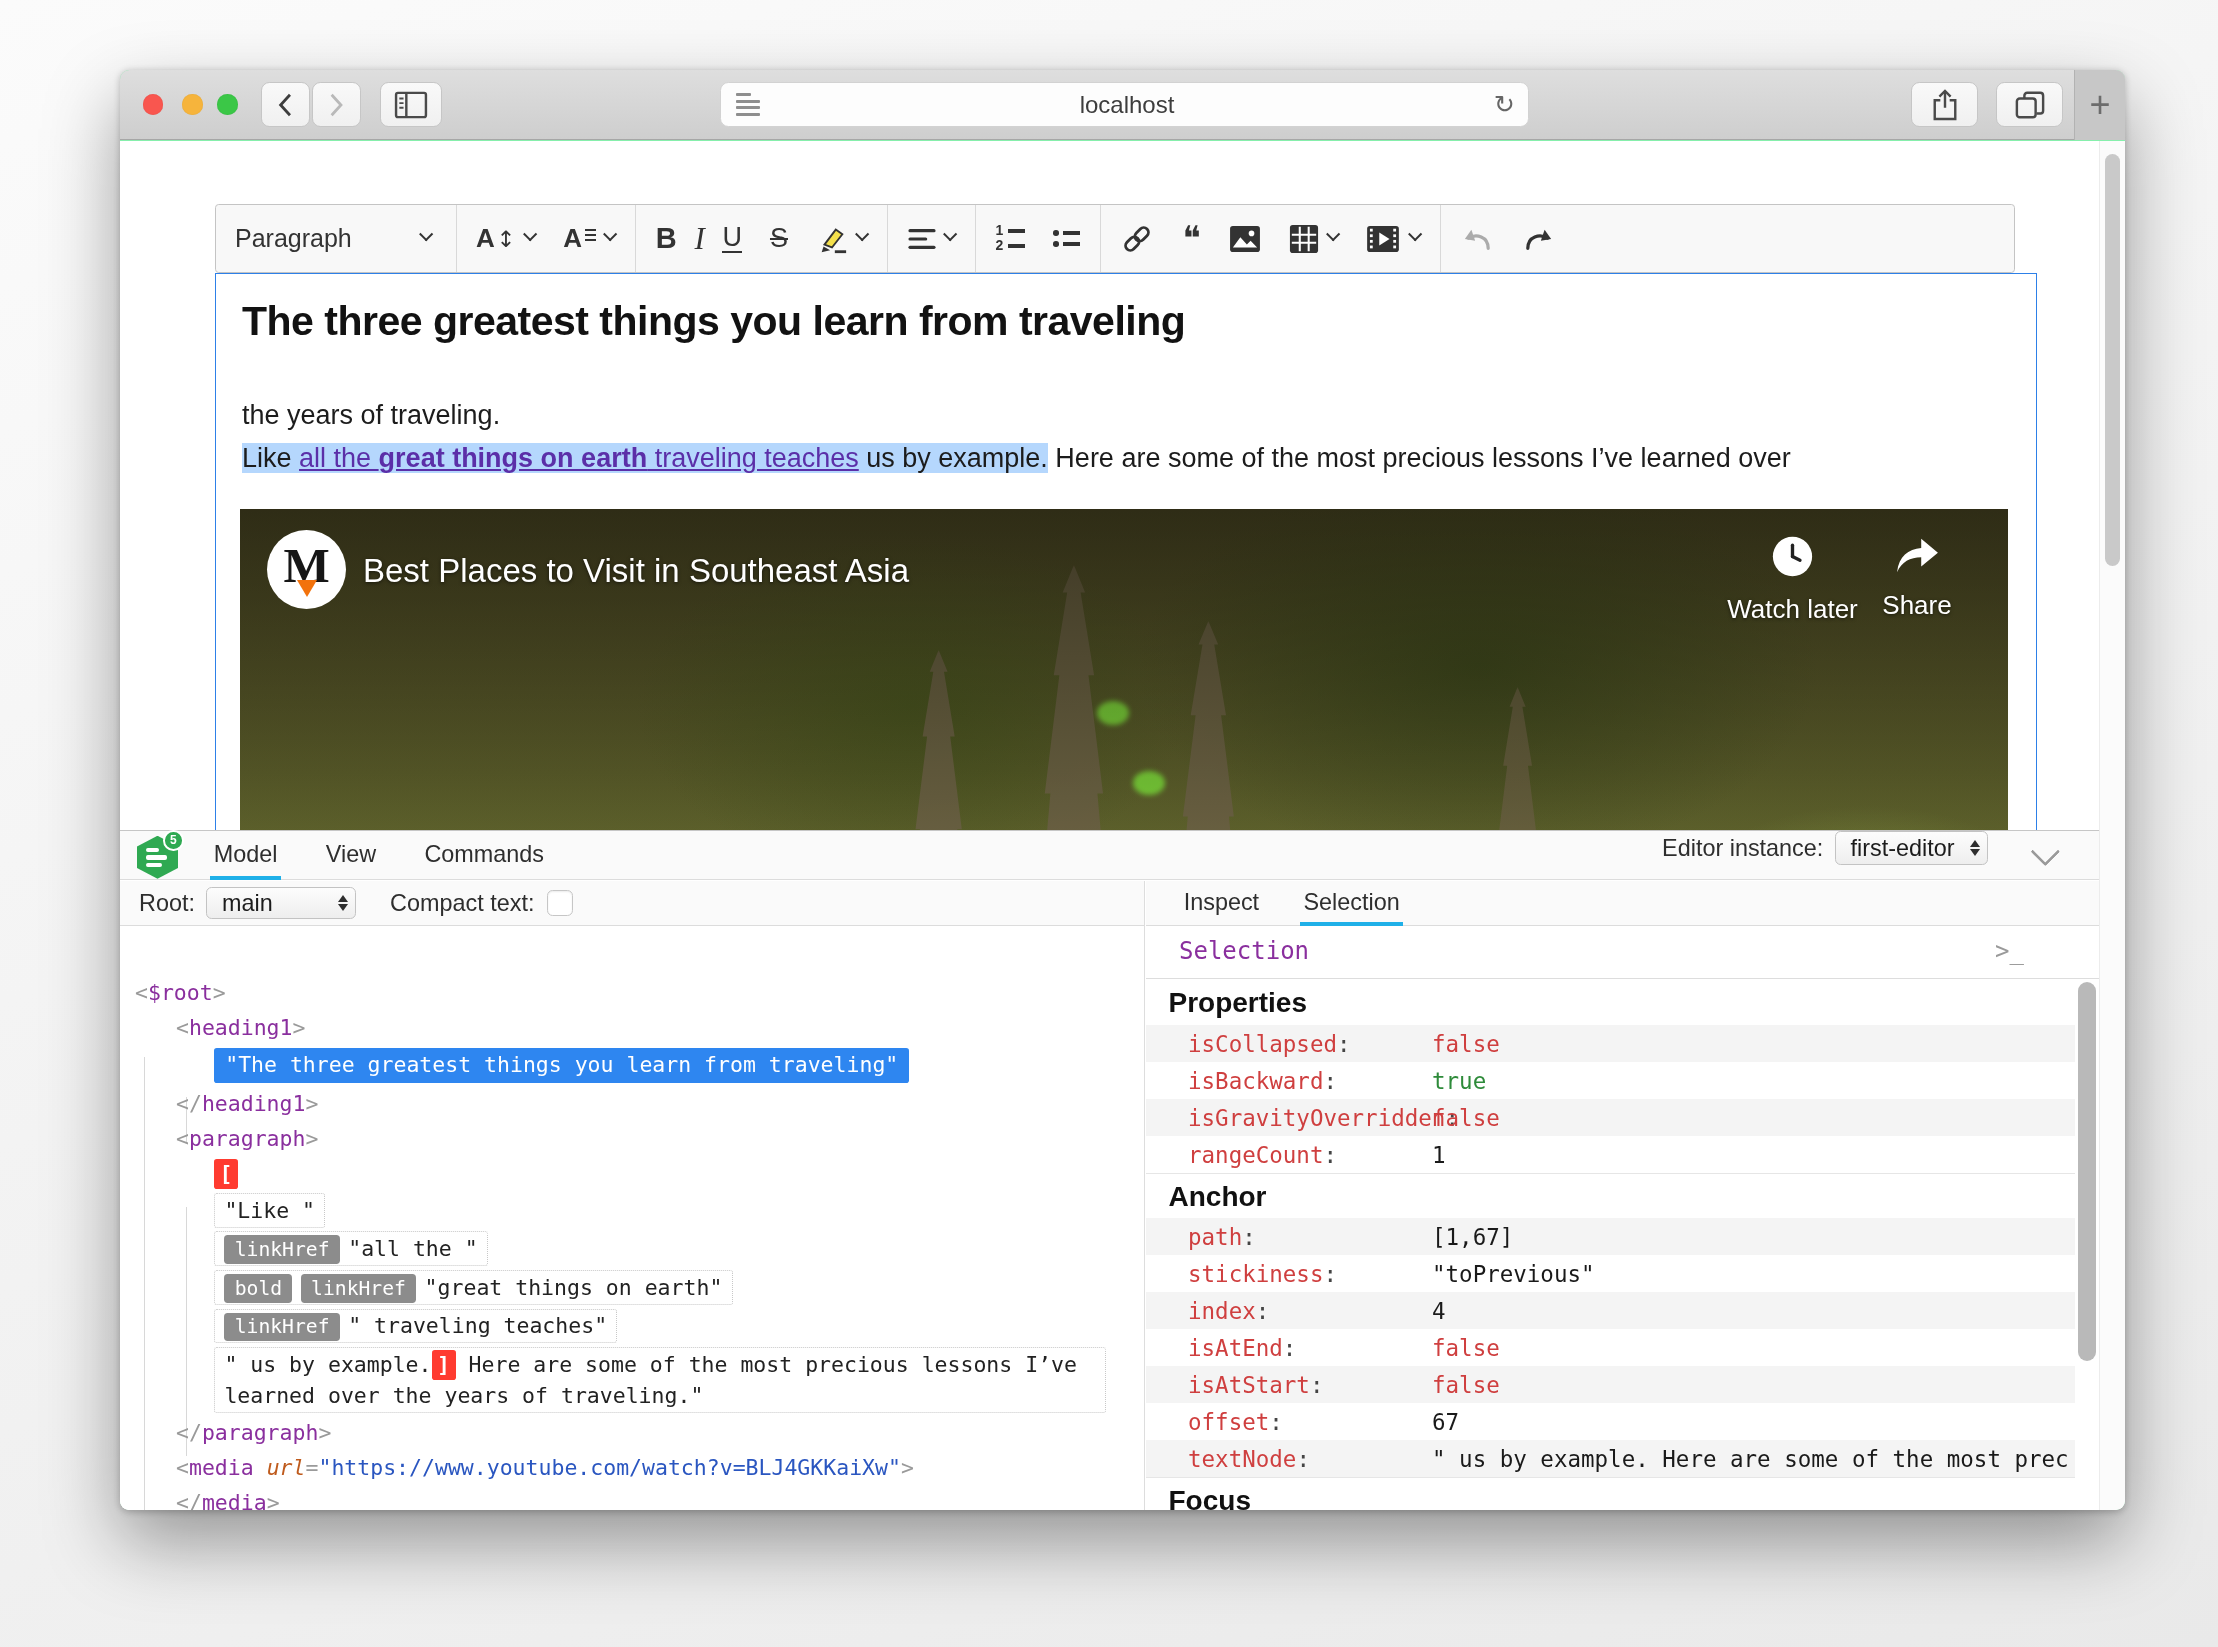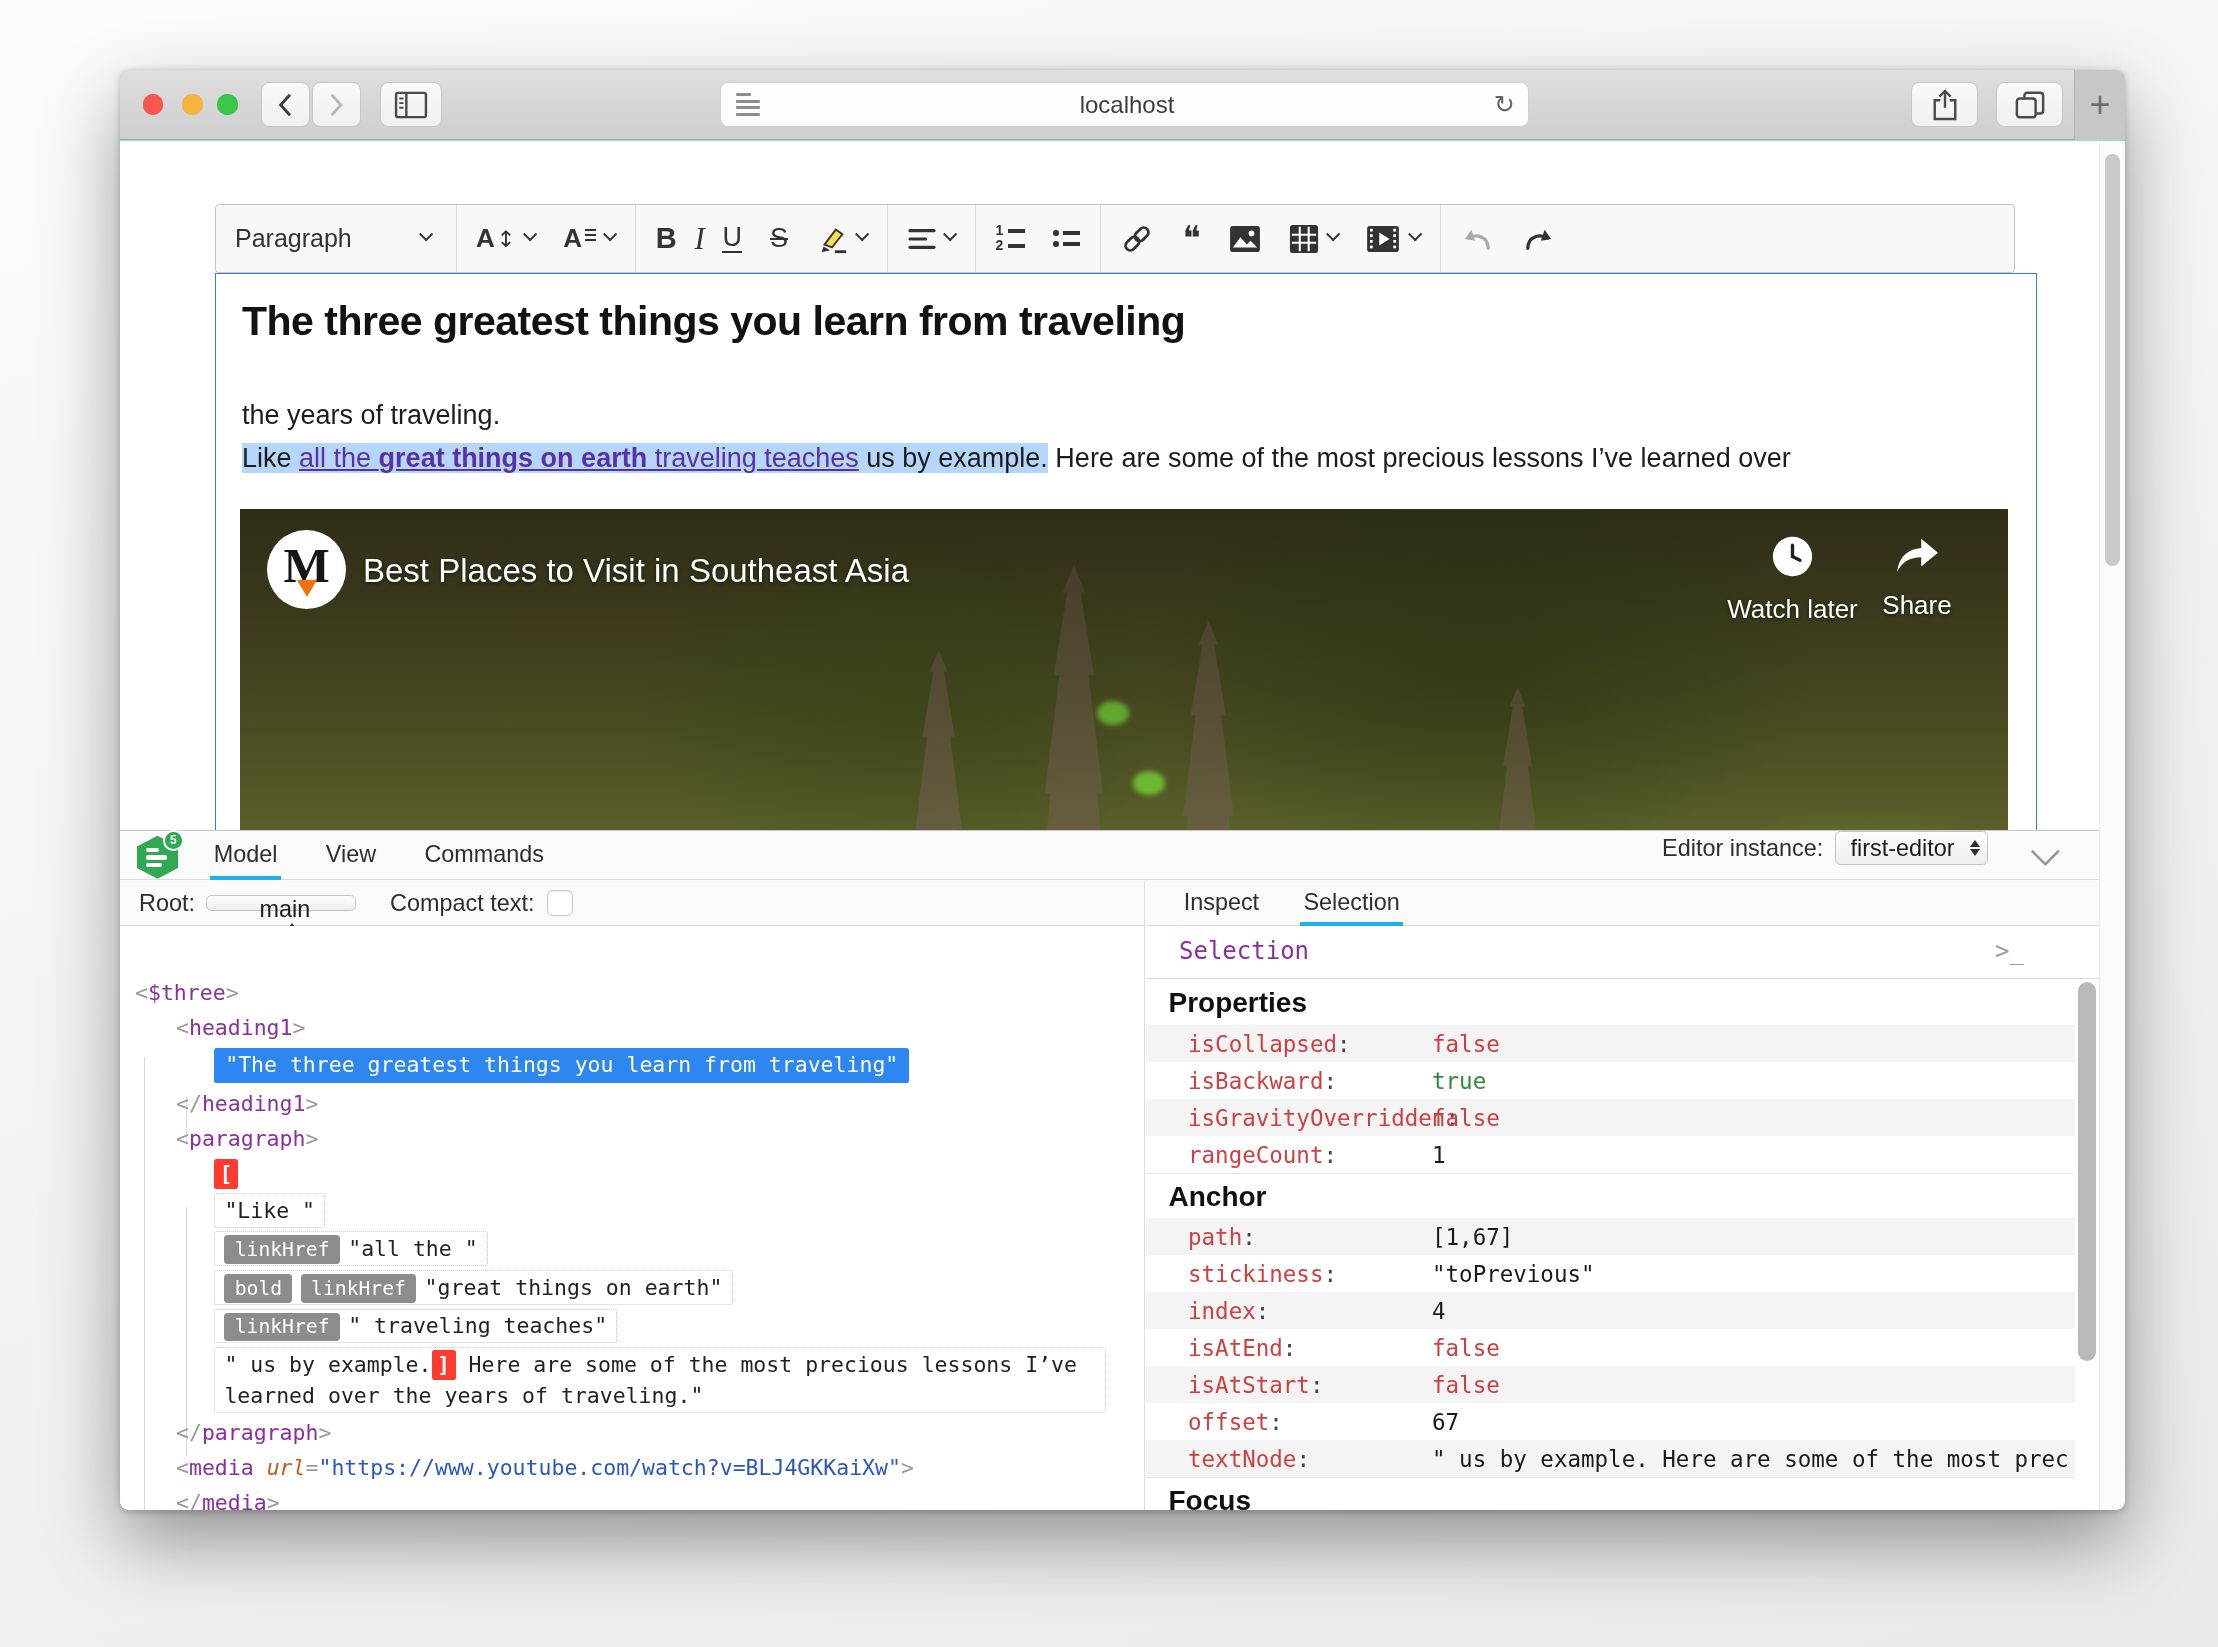--- a/index.html
+++ b/index.html
@@ -126,21 +126,21 @@
     transform:rotate(45deg);margin-top:-9.4px;border-radius:1.9px;}
   .mac-select{display:inline-flex;align-items:center;height:34px;border:0.9px solid #c3c3c3;border-radius:5.6px;
     background:linear-gradient(#fdfdfd,#eee);padding:0 7.5px 0 15px;margin-left:11.2px;font-size:23.4px;color:#1c1c1c;}
   .sel-arrows{display:flex;flex-direction:column;gap:2.8px;margin-left:15px;}
   .sel-arrows i{width:0;height:0;border-left:5.6px solid transparent;border-right:5.6px solid transparent;display:block;}
   .sel-arrows i.up{border-bottom:7.5px solid #2e2e2e;}
   .sel-arrows i.dn{border-top:7.5px solid #2e2e2e;}
   .irow2{position:absolute;left:0;top:50px;right:0;height:45px;}
   .irow2-left{position:absolute;left:0;top:0;width:1025px;height:45px;background:#fafafa;
     border-bottom:0.9px solid #dcdcdc;border-right:0.9px solid #ddd;display:flex;align-items:center;font-size:23.4px;color:#2e2e2e;}
-  .irow2-left .mac-select{height:16px;flex-direction:column;}
+  .irow2-left .mac-select{height:32px;}
   .irow2-right{position:absolute;left:1026px;top:0;right:0;height:45px;background:#fafafa;border-bottom:0.9px solid #dcdcdc;}
   .rtabs{position:absolute;left:34px;top:0;display:flex;height:45px;}
   .rtab{height:45px;line-height:43px;margin-right:37px;font-size:23.4px;color:#2e2e2e;padding:0 3.7px;}
   .rtab.active{border-bottom:4.7px solid #1fb0e8;}
   .ckbox{width:26px;height:26px;border:0.9px solid #c6c6c6;border-radius:5.6px;background:#fff;
     box-shadow:inset 0 0.9px 1.9px rgba(0,0,0,.08);margin-left:13px;}
 
   
   .lpane{position:absolute;left:0;top:95px;width:1025px;bottom:0;border-right:0.9px solid #ddd;overflow:hidden;background:#fff;}
   .tree{position:absolute;left:0;top:0;right:0;bottom:0;padding:49px 0 0 15px;
@@ -471,21 +471,21 @@
             <span class="rtab active">Selection</span>
           </div>
         </div>
       </div>
 
       <div class="lpane">
         <div class="guide" style="left:24px;top:131px;bottom:0;"></div>
         <div class="guide" style="left:66px;top:171px;height:45px;"></div>
         <div class="guide" style="left:66px;top:281px;height:249px;"></div>
         <div class="tree" id="model-tree">
-            <div class="tln i0 k-open"><span><span class="br">&lt;</span><span class="tag">$three</span><span class="br">&gt;</span></span></div>
+            <div class="tln i0 k-open"><span><span class="br">&lt;</span><span class="tag">$root</span><span class="br">&gt;</span></span></div>
             <div class="tln i1 k-open"><span><span class="br">&lt;</span><span class="tag">heading1</span><span class="br">&gt;</span></span></div>
             <div class="tln i2 k-seltext"><span class="seltext">"The three greatest things you learn from traveling"</span></div>
             <div class="tln i1 k-close"><span><span class="br">&lt;/</span><span class="tag">heading1</span><span class="br">&gt;</span></span></div>
             <div class="tln i1 k-open"><span><span class="br">&lt;</span><span class="tag">paragraph</span><span class="br">&gt;</span></span></div>
             <div class="tln i2 k-selmark"><span class="selmark">[</span></div>
             <div class="tln i2 k-box"><span class="tbox"><span>"Like "</span></span></div>
             <div class="tln i2 k-box"><span class="tbox"><span class="tbadge">linkHref</span><span>"all the "</span></span></div>
             <div class="tln i2 k-box"><span class="tbox"><span class="tbadge">bold</span><span class="tbadge">linkHref</span><span>"great things on earth"</span></span></div>
             <div class="tln i2 k-box"><span class="tbox"><span class="tbadge">linkHref</span><span>" traveling teaches"</span></span></div>
             <div class="tln i2 k-box"><span class="tbox wide"><span>" us by example.</span><span class="selmark">]</span><span> Here are some of the most precious lessons I’ve learned over the years of traveling."</span></span></div>

